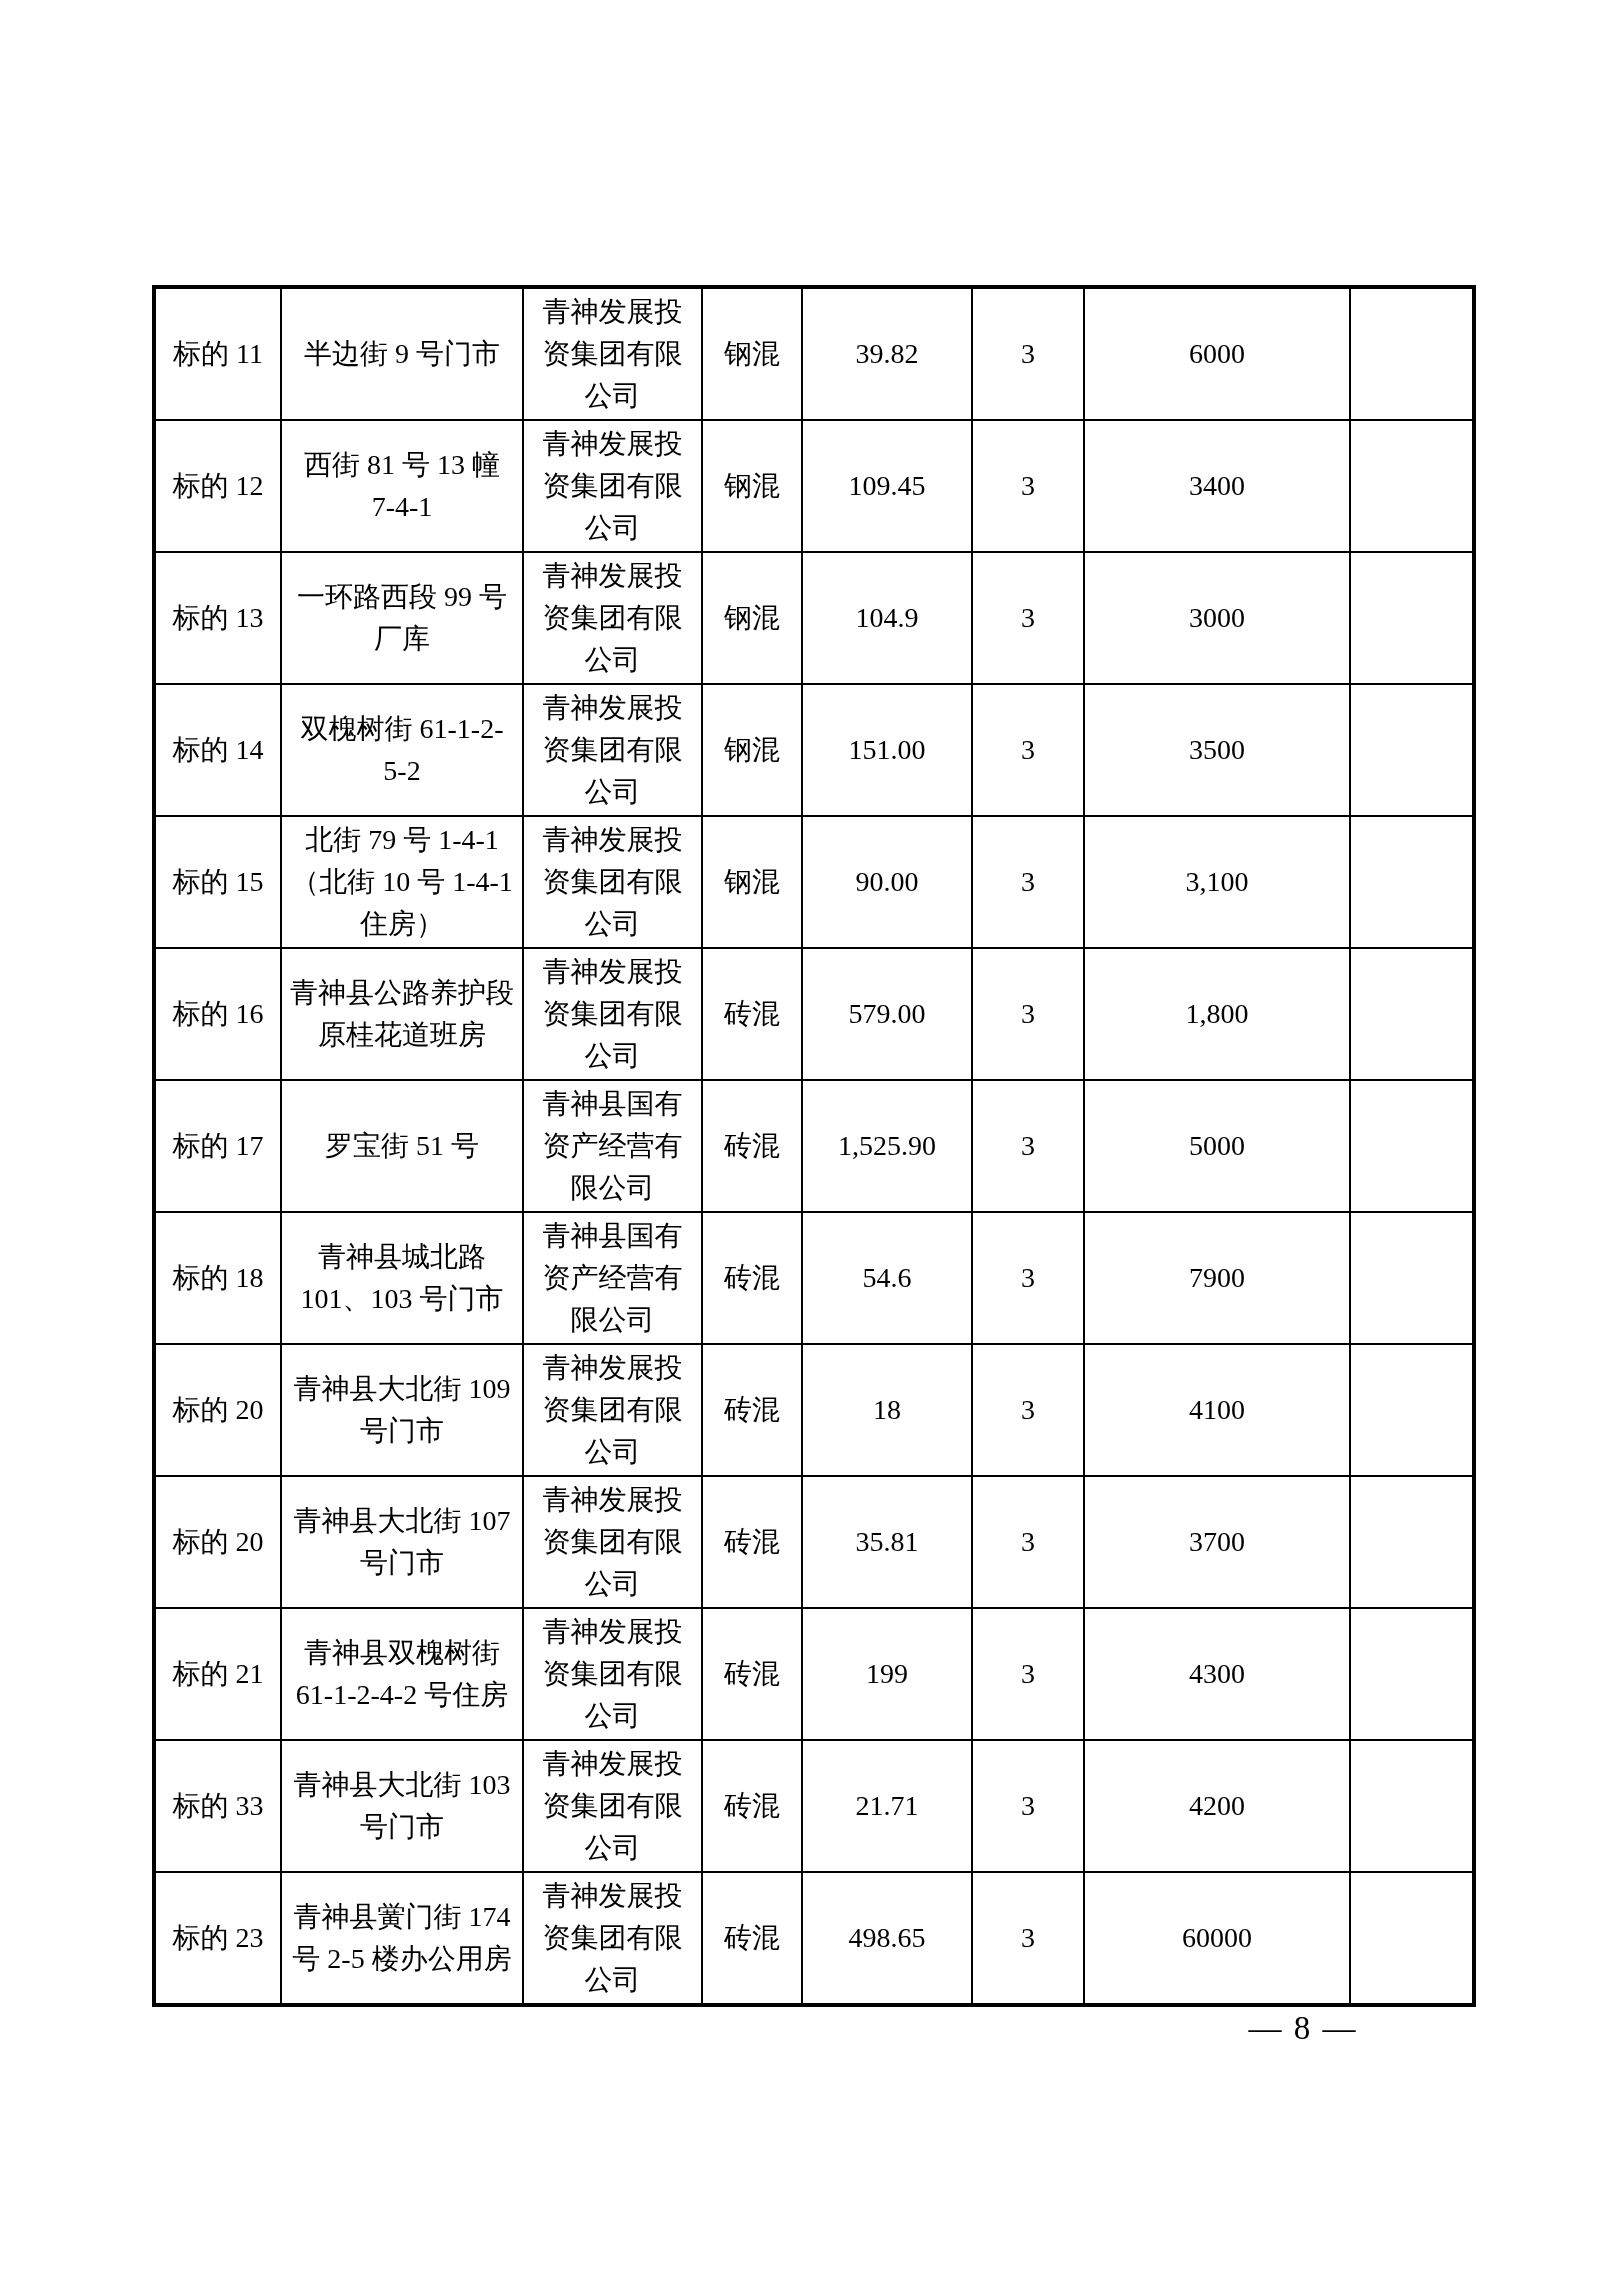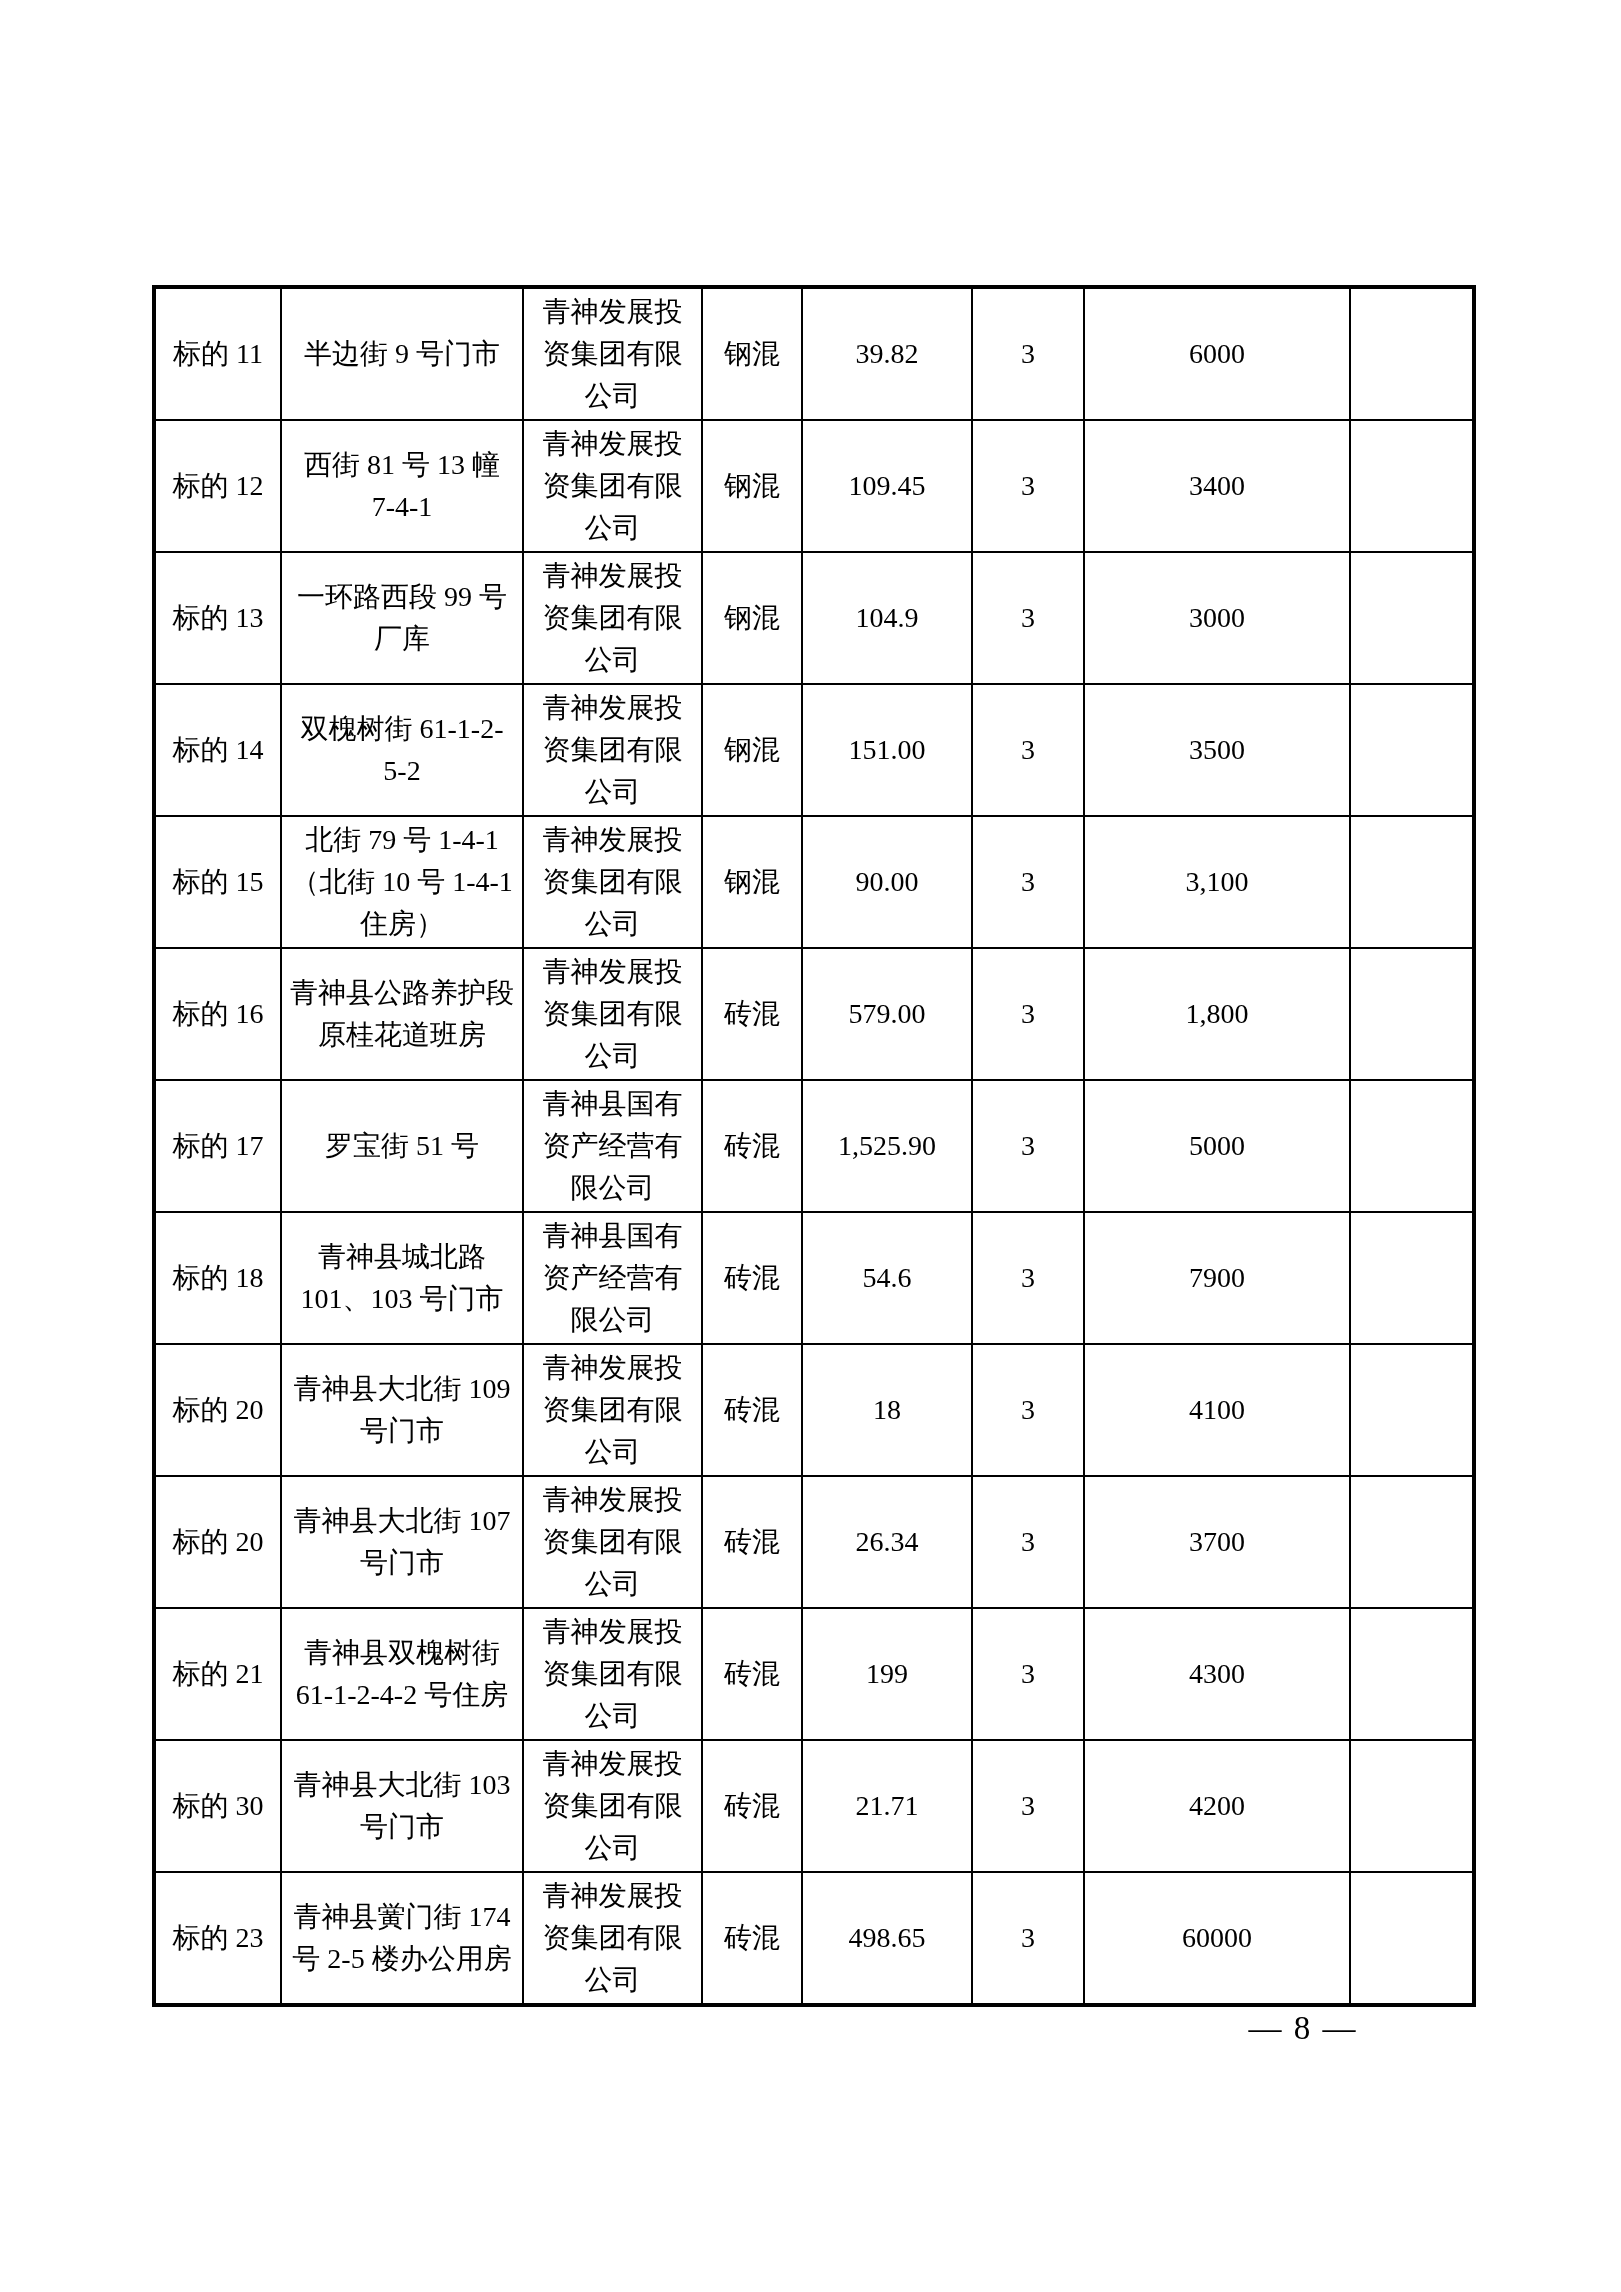--- a/index.html
+++ b/index.html
@@ -156,37 +156,37 @@
     <td>18</td>
     <td>3</td>
     <td>4100</td>
     <td></td>
   </tr>
         <tr>
     <td>标的 20</td>
     <td>青神县大北街 107 号门市</td>
     <td>青神发展投资集团有限公司</td>
     <td>砖混</td>
-    <td>26.34</td>
+    <td>35.81</td>
     <td>3</td>
     <td>3700</td>
     <td></td>
   </tr>
         <tr>
     <td>标的 21</td>
     <td>青神县双槐树街 61-1-2-4-2 号住房</td>
     <td>青神发展投资集团有限公司</td>
     <td>砖混</td>
     <td>199</td>
     <td>3</td>
     <td>4300</td>
     <td></td>
   </tr>
         <tr>
-    <td>标的 30</td>
+    <td>标的 33</td>
     <td>青神县大北街 103 号门市</td>
     <td>青神发展投资集团有限公司</td>
     <td>砖混</td>
     <td>21.71</td>
     <td>3</td>
     <td>4200</td>
     <td></td>
   </tr>
         <tr>
     <td>标的 23</td>

